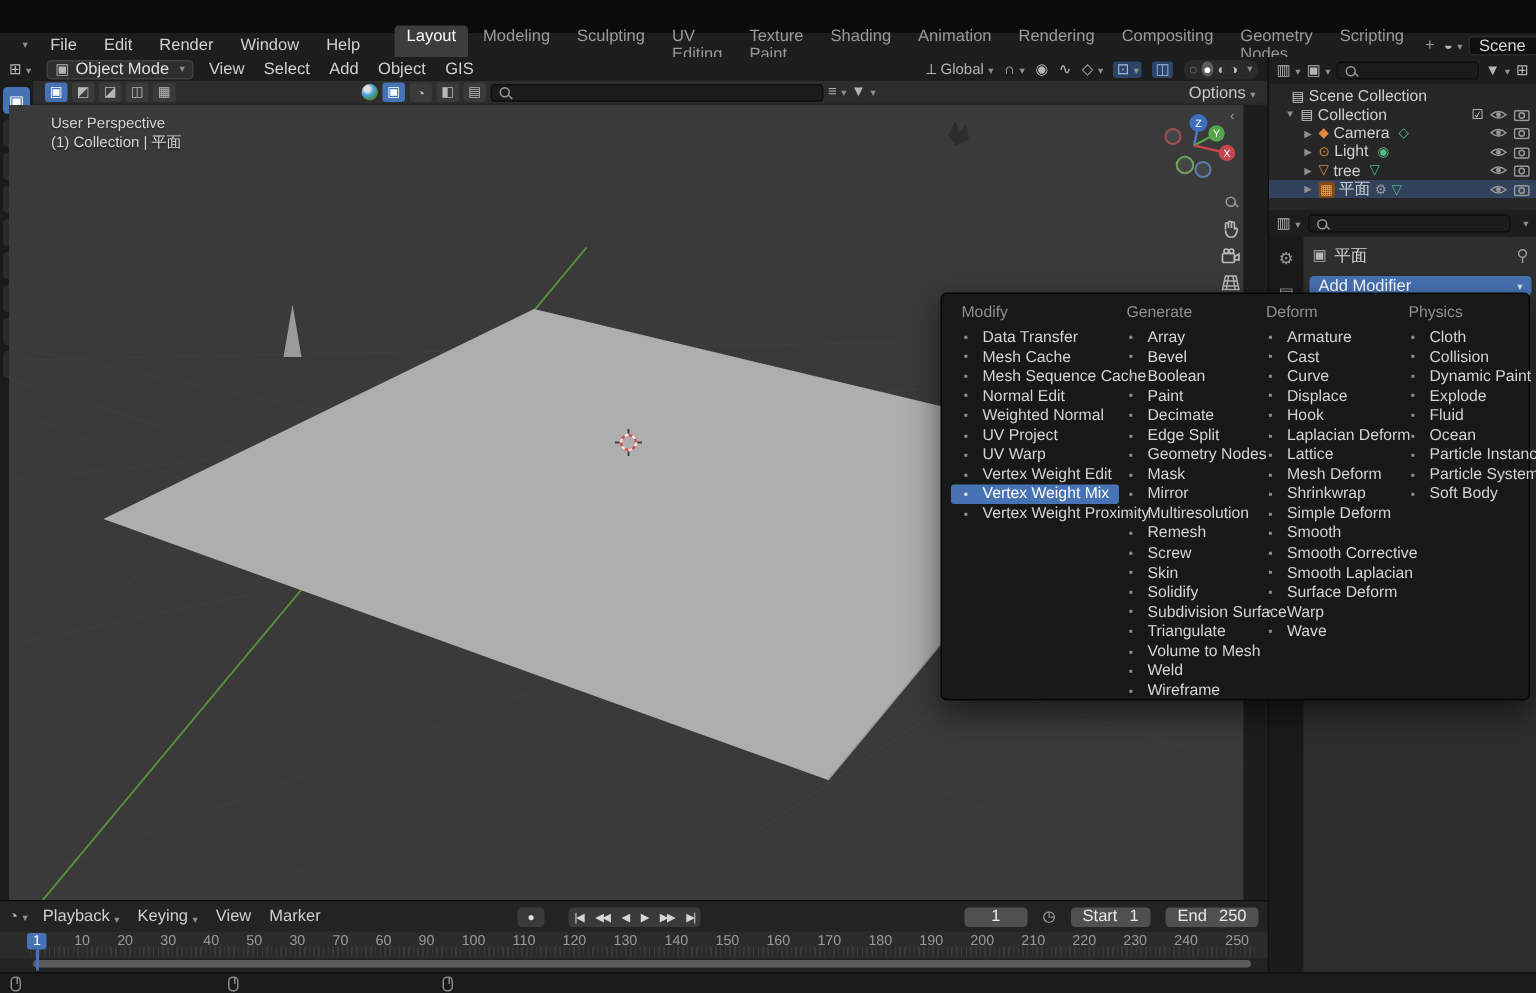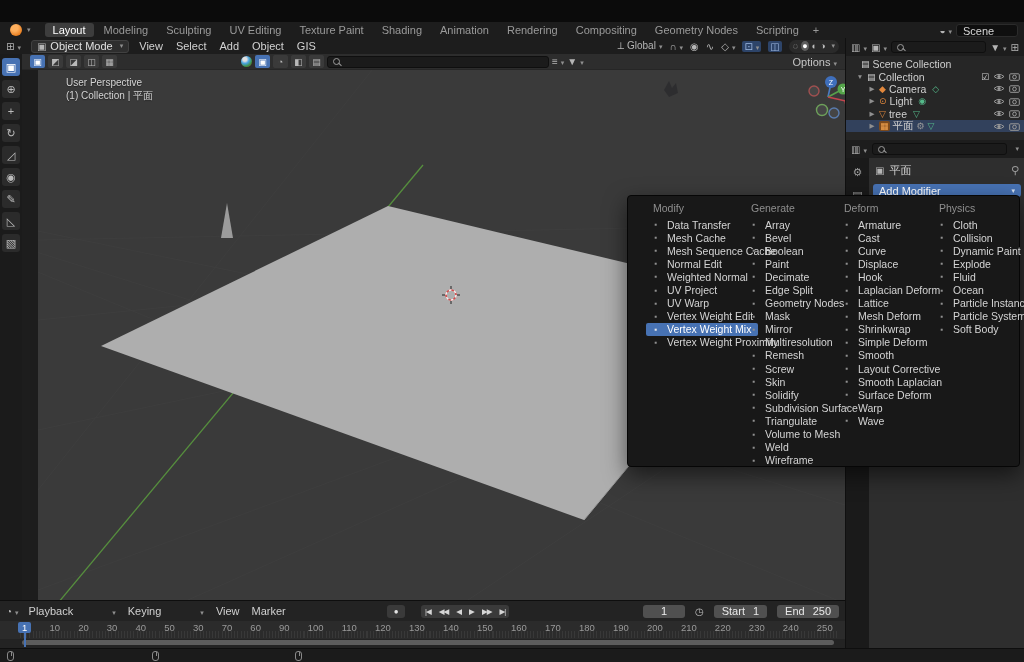--- a/index.html
+++ b/index.html
@@ -44,21 +44,21 @@
   .mag{width:7px;height:7px;border:1.2px solid #9a9a9a;border-radius:50%;position:relative;flex:none;}
   .mag::after{content:'';position:absolute;width:4px;height:1.2px;background:#9a9a9a;transform:rotate(45deg);right:-3px;bottom:-1px;}
   .opts{margin-left:auto;color:#c5c5c5;}
 
   
   .left-toolbar{left:0;top:54px;width:22px;height:546px;background:#1b1b1b;}
   .tool-btn{position:relative;width:18px;height:18px;margin:4px auto 0;display:flex;align-items:center;justify-content:center;color:#bdbdbd;font-size:11px;border-radius:3px;background:#2b2b2b;}
   .tool-btn.active{background:#4772b3;color:#fff;}
 
   
-  .viewport{left:38px;top:70px;width:823px;height:530px;background:#3a3a3a;overflow:hidden;}
+  .viewport{left:6px;top:70px;width:823px;height:530px;background:#3a3a3a;overflow:hidden;}
   .vp-overlay{position:absolute;left:28px;top:6px;color:#d4d4d4;font-size:10px;line-height:13px;text-shadow:0 1px 1px rgba(0,0,0,.4);}
   .gizmo{position:absolute;left:760px;top:0px;width:60px;height:60px;}
   .npanel-arrow{position:absolute;left:814px;top:2px;color:#9a9a9a;font-size:9px;}
   .vbtn{position:absolute;left:806px;width:16px;height:16px;display:flex;align-items:center;justify-content:center;color:#c0c0c0;}
 
   
   .out-header{left:845px;top:38px;width:179px;height:18px;background:#1d1d1d;display:flex;align-items:center;gap:4px;padding:0 5px;border-left:1px solid #101010;}
   .outliner{left:845px;top:56px;width:179px;height:84px;background:#262626;border-left:1px solid #101010;padding-top:2px;}
   .orow{display:flex;align-items:center;height:12.4px;gap:3px;padding-right:4px;font-size:10.5px;color:#cfcfcf;}
   .orow.sel{background:#32415c;}
@@ -79,29 +79,29 @@
   .addmod{margin:2px 4px 0;height:13px;background:#4772b3;border-radius:3px;display:flex;align-items:center;justify-content:space-between;padding:0 6px;color:#fff;}
 
   
   .mod-menu{left:627px;top:195px;width:393px;height:272px;background:#181818;border:1px solid #060606;border-radius:4px;box-shadow:0 8px 22px rgba(0,0,0,.55);z-index:40;}
   .mcol{position:absolute;top:4px;}
   .mcol .mtitle{padding:2px 0 4px 7px;color:#8f8f8f;font-size:10.5px;}
   .mitem{display:flex;align-items:center;gap:6px;height:13.1px;padding:0 4px 0 5px;font-size:10.5px;color:#d4d4d4;white-space:nowrap;}
   .mitem .mic{color:#909090;font-size:8px;width:10px;text-align:center;flex:none;}
   .mitem.hl{background:#4772b3;border-radius:2px;color:#fff;}
   .mitem.hl .mic{color:#e8e8e8;}
-  .mc0{left:18px;width:112px;} .mc1{left:116px;width:92px;} .mc2{left:209px;width:97px;} .mc3{left:304px;width:84px;}
+  .mc0{left:6px;width:112px;} .mc1{left:116px;width:92px;} .mc2{left:209px;width:97px;} .mc3{left:304px;width:84px;}
 
   .mtooltip{left:742px;top:335px;width:274px;height:28px;background:#1e2229;border:1px solid #07090b;border-radius:4px;z-index:50;padding:2px 8px;font-size:10px;line-height:12px;box-shadow:0 4px 10px rgba(0,0,0,.4);}
   .tt1{color:#c5c9d0;} .tt1 .ttv{color:#7493c9;margin-left:3px;} .tt2{color:#93989f;}
 
   
   .timeline{left:0;top:600px;width:845px;height:48px;background:#232323;border-top:1px solid #0e0e0e;}
   .tl-header{display:flex;align-items:center;height:20px;padding:0 6px;gap:10px;}
-  .tlm{display:flex;align-items:flex-end;color:#d0d0d0;gap:36px;}
+  .tlm{display:flex;align-items:flex-end;color:#d0d0d0;}
   .tlm .c{display:none;}
   .tlm.has-caret .c{display:inline;}
   .rec{width:18px;height:13px;background:#3a3a3a;border-radius:3px;display:flex;align-items:center;justify-content:center;color:#e3e3e3;font-size:8px;}
   .transport{display:flex;background:#3a3a3a;border-radius:3px;height:13px;margin-left:6px;}
   .tp{padding:0 4px;font-size:7.5px;letter-spacing:-1px;color:#d6d6d6;display:flex;align-items:center;}
   .framepill{width:42px;height:13px;background:#505050;border-radius:3px;color:#efefef;display:flex;align-items:center;justify-content:center;}
   .sepill{height:13px;background:#505050;border-radius:3px;color:#e8e8e8;display:flex;align-items:center;gap:8px;padding:0 8px;}
   .ruler{position:absolute;left:0;top:20px;width:845px;height:18px;background:#2b2b2b;}
   .ruler::after{content:'';position:absolute;left:20px;right:8px;bottom:1px;height:7px;background:repeating-linear-gradient(90deg,#383838 0 1px,transparent 1px 3.15px);}
   .rnums{display:flex;justify-content:space-between;padding:1px 12px 0 18px;font-size:9.5px;color:#9a9a9a;}
@@ -119,20 +119,28 @@
 </head>
 <body>
 
 <div id="app">
 
   <div class="abs top-strip"></div>
 
   <div class="abs menubar">
     <span class="blogo"></span>
     <span class="caret">▾</span>
+    <div class="mb-menus">
+
+    <span class="mi">File</span>
+        <span class="mi">Edit</span>
+        <span class="mi">Render</span>
+        <span class="mi">Window</span>
+        <span class="mi">Help</span>
+      </div>
     <div class="ws">
 
     <span class="tab active">Layout</span>
         <span class="tab">Modeling</span>
         <span class="tab">Sculpting</span>
         <span class="tab">UV Editing</span>
         <span class="tab">Texture Paint</span>
         <span class="tab">Shading</span>
         <span class="tab">Animation</span>
         <span class="tab">Rendering</span>
@@ -616,21 +624,21 @@
           <div class="mitem">
             <span class="mic">▪</span>
             <span>Simple Deform</span>
           </div>
           <div class="mitem">
             <span class="mic">▪</span>
             <span>Smooth</span>
           </div>
           <div class="mitem">
             <span class="mic">▪</span>
-            <span>Layout Corrective</span>
+            <span>Smooth Corrective</span>
           </div>
           <div class="mitem">
             <span class="mic">▪</span>
             <span>Smooth Laplacian</span>
           </div>
           <div class="mitem">
             <span class="mic">▪</span>
             <span>Surface Deform</span>
           </div>
           <div class="mitem">

